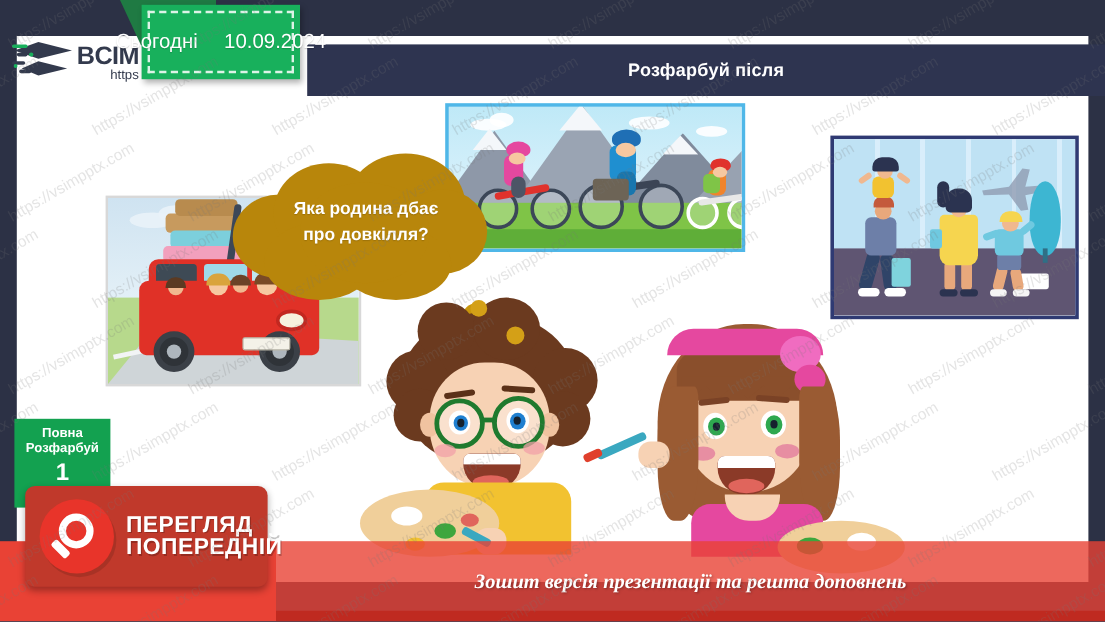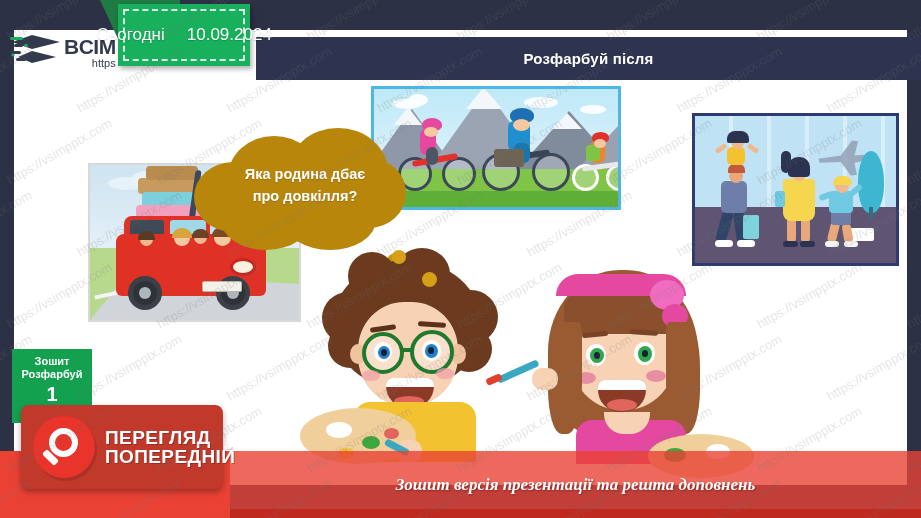--- a/index.html
+++ b/index.html
@@ -531,21 +531,21 @@
       <div style="position:absolute;left:-34px; top:116px;width:44px; height:7px;  border-radius:3px;background:#3aa8c0; transform:rotate(-24deg);"></div>
       <div style="position:absolute;left:-44px; top:124px;width:16px; height:7px;  border-radius:3px;background:#e0402c; transform:rotate(-24deg);"></div>
 
       <div style="position:absolute;left:118px; top:182px;width:106px;height:44px; border-radius:50%;background:#f0cf9a;"></div>
       <div style="position:absolute;left:176px; top:192px;width:24px; height:15px; border-radius:50%;background:#fff;"></div>
       <div style="position:absolute;left:134px; top:196px;width:22px; height:14px; border-radius:50%;background:#3da63d;"></div>
     </div>
   </div>
 
   <div class="task-box">
-    <span>Зошит</span>
+    <span>Повна</span>
     <span>Розфарбуй</span>
     <span class="task-num">1</span>
   </div>
 
   <div class="banner-left-block"></div>
   <div class="banner">
     <div>Зошит версія презентації та решта доповнень</div>
   </div>
 
   <div class="preview">

